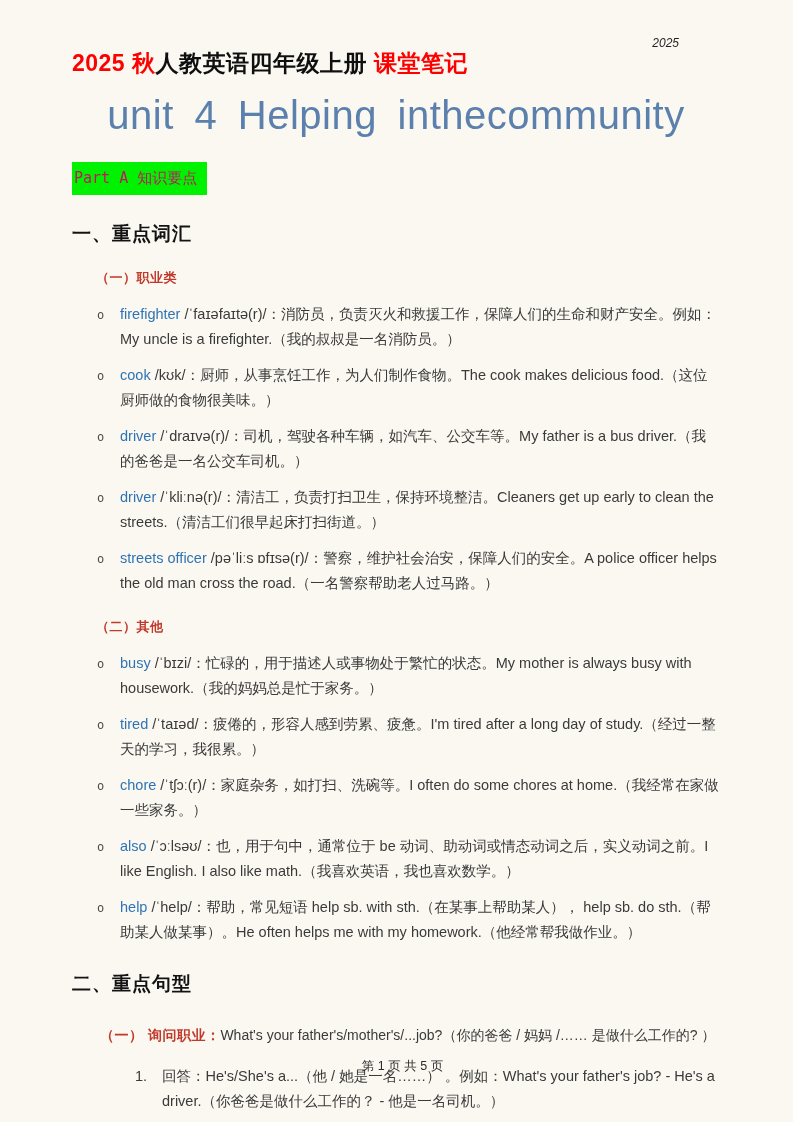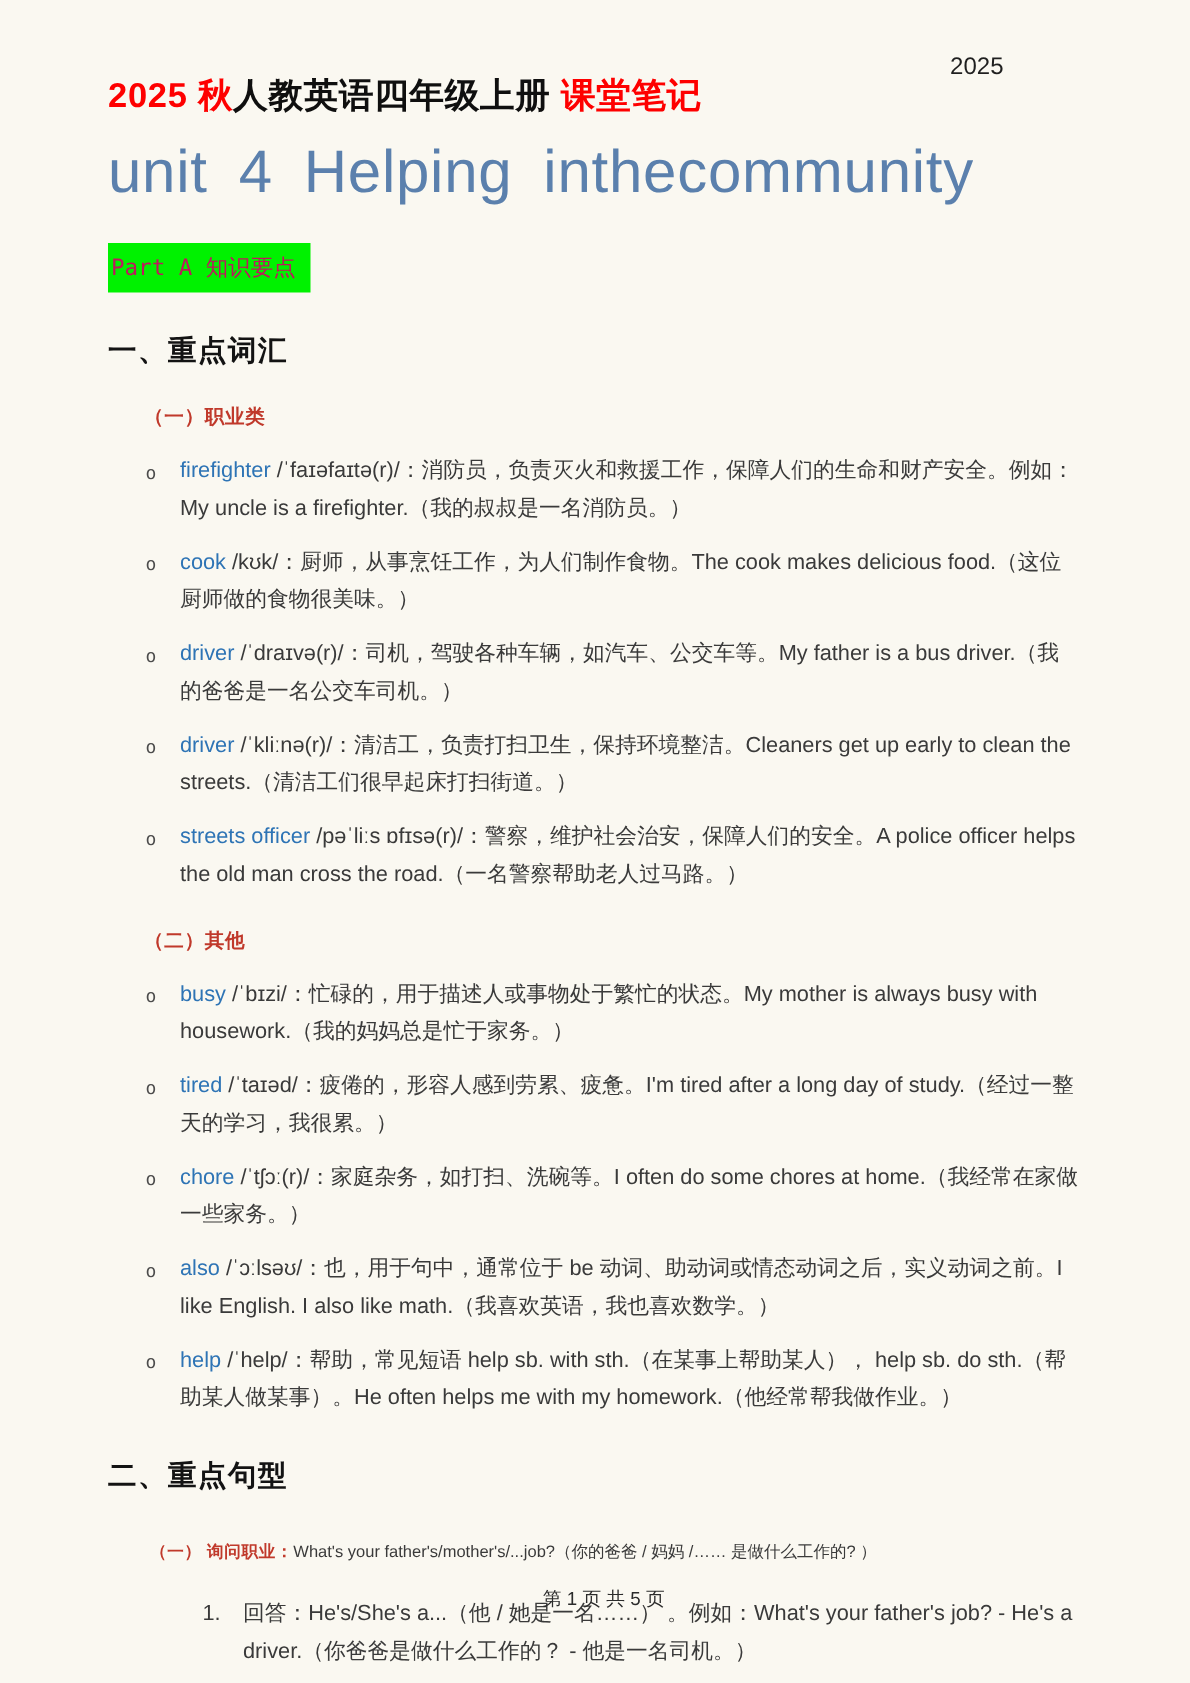--- a/index.html
+++ b/index.html
@@ -4,30 +4,30 @@
 <style>
   * { box-sizing: border-box; }
   html,body { margin:0; padding:0; background:#faf8f1; }
   .page {
     width:793px; height:1122px; position:relative; overflow:hidden;
     background:#faf8f1; color:#3a3a3a;
     font-family:"Liberation Sans", sans-serif;
     padding:34px 73px 0 72px;
   }
   .corner-year {
-    position:absolute; top:36px; right:124px;
-    font-size:16px; color:#1f1f1f;
+    position:absolute; top:36px; right:114px;
+    font-size:12px; color:#1f1f1f;font-style:italic;
   }
   .doc-title {
     text-align:left; margin-top:14px;
     font-size:23px; font-weight:bold; color:#0f0f0f; letter-spacing:0.5px;
   }
   .doc-title .red { color:#fe0000; }
   .unit-title {
-    text-align:left; margin-top:14px;
+    text-align:center; margin-top:14px;
     font-size:40px; font-weight:400; color:#5b80ad;
     letter-spacing:0.5px; word-spacing:9px;
   }
   .part-banner {
     display:inline-block; margin-top:24px;
     background:#00f200; color:#be185d;
     font-family:"DejaVu Sans Mono","Liberation Mono",monospace;
     font-size:15px; font-weight:500; line-height:31px; padding:1px 10px 1px 2px;
   }
   .section-heading {
@@ -40,21 +40,21 @@
   .vocab-item { display:flex; margin-bottom:11px; font-size:14.5px; line-height:25px; }
   .bullet {
     flex:none; width:23px; padding-top:1px;
     font-family:"DejaVu Sans Mono","Liberation Mono",monospace;
     font-size:12px; color:#4c4c4c; line-height:25px;
   }
   .vocab-text { flex:1; }
   .word { color:#2e74b5; font-weight:normal; }
   .sentence-pattern {
     margin:26px 0 0 0; padding-left:130px; text-indent:-102px;
-    font-size:11px; line-height:25px;
+    font-size:14px; line-height:25px;
   }
   .pattern-label { color:#c0392b; font-weight:bold; letter-spacing:0.5px; }
   .answer-item {
     display:flex; margin:16px 0 0 63px;
     font-size:14.5px; line-height:25px;
   }
   .answer-number { flex:none; width:27px; }
   .answer-text { flex:1; }
   .footer {
     position:absolute; left:0; right:0; bottom:47px;

